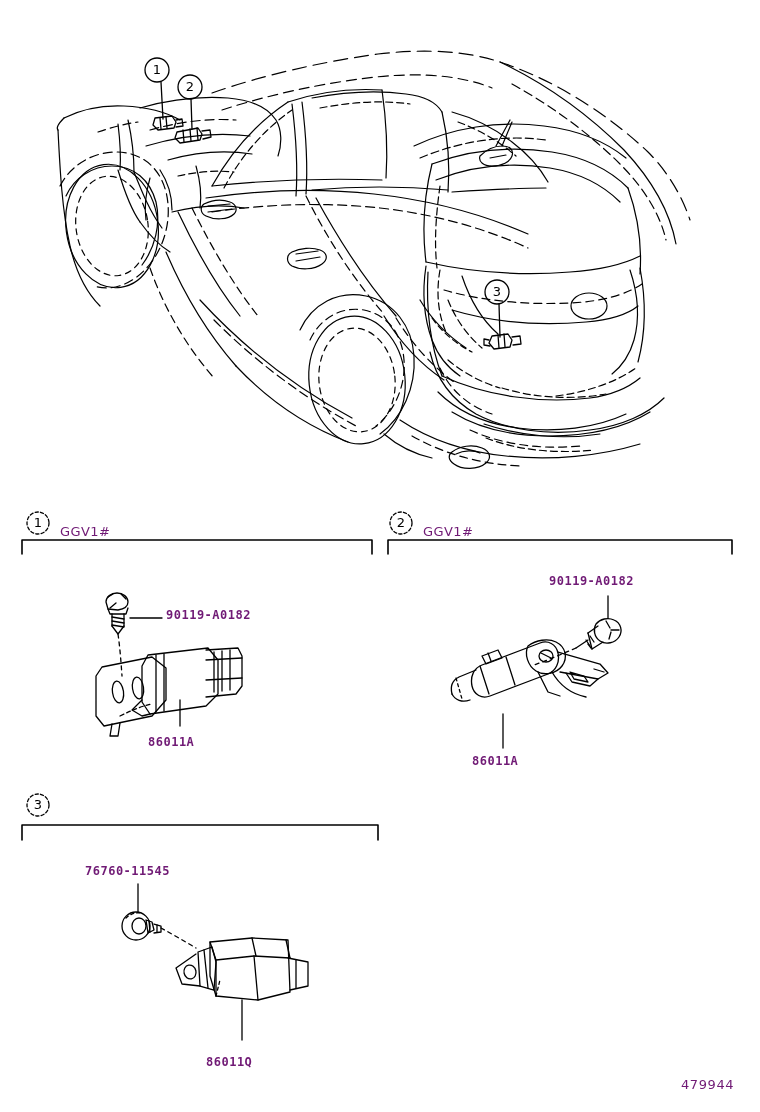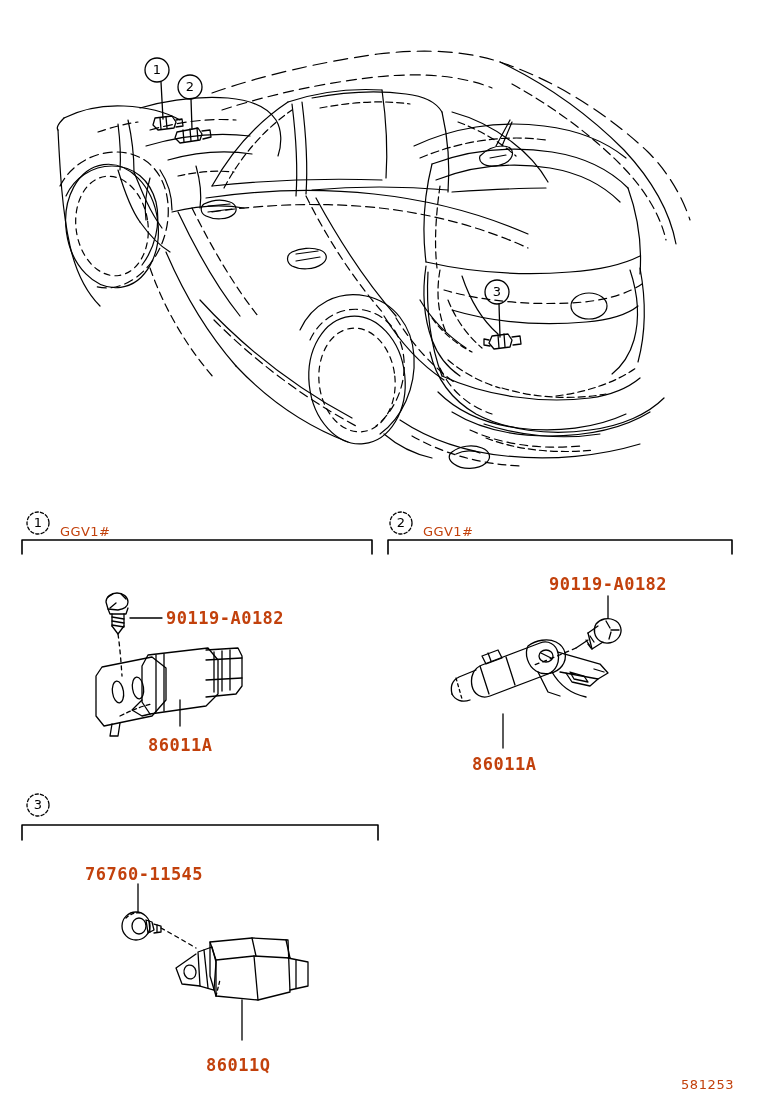--- a/index.html
+++ b/index.html
@@ -27,26 +27,26 @@
     position: absolute;
     left: 0;
     top: 0;
     width: 760px;
     height: 1112px;
   }
   .lbl {
     position: absolute;
     font-family: "DejaVu Sans Mono", monospace;
     font-weight: bold;
-    color: #c2410c;
+    color: #701a75;
     white-space: nowrap;
     letter-spacing: 0.5px;
   }
   .lbl-part {
-    font-size: 17px;
+    font-size: 12px;
   }
   .lbl-group {
     font-family: "DejaVu Sans", sans-serif;
     font-size: 13px;
     font-weight: normal;
     letter-spacing: 0.4px;
   }
   .lbl-diagnum {
     font-family: "DejaVu Sans", sans-serif;
     font-size: 13px;
@@ -420,15 +420,15 @@
   <div class="callout-num" style="left:391px; top:515px; width:20px;">2</div>
   <div class="lbl lbl-group" style="left:423px; top:524px;">GGV1#</div>
   <div class="lbl lbl-part" style="left:549px; top:574px;">90119-A0182</div>
   <div class="lbl lbl-part" style="left:472px; top:754px;">86011A</div>
 
   <div class="callout-num" style="left:28px; top:797px; width:20px;">3</div>
   <div class="lbl lbl-group" style="left:60px; top:806px;"></div>
   <div class="lbl lbl-part" style="left:85px; top:864px;">76760-11545</div>
   <div class="lbl lbl-part" style="left:206px; top:1055px;">86011Q</div>
 
-  <div class="lbl lbl-diagnum" style="left:681px; top:1077px;">581253</div>
+  <div class="lbl lbl-diagnum" style="left:681px; top:1077px;">479944</div>
 
 </div>
 
 </body></html>

